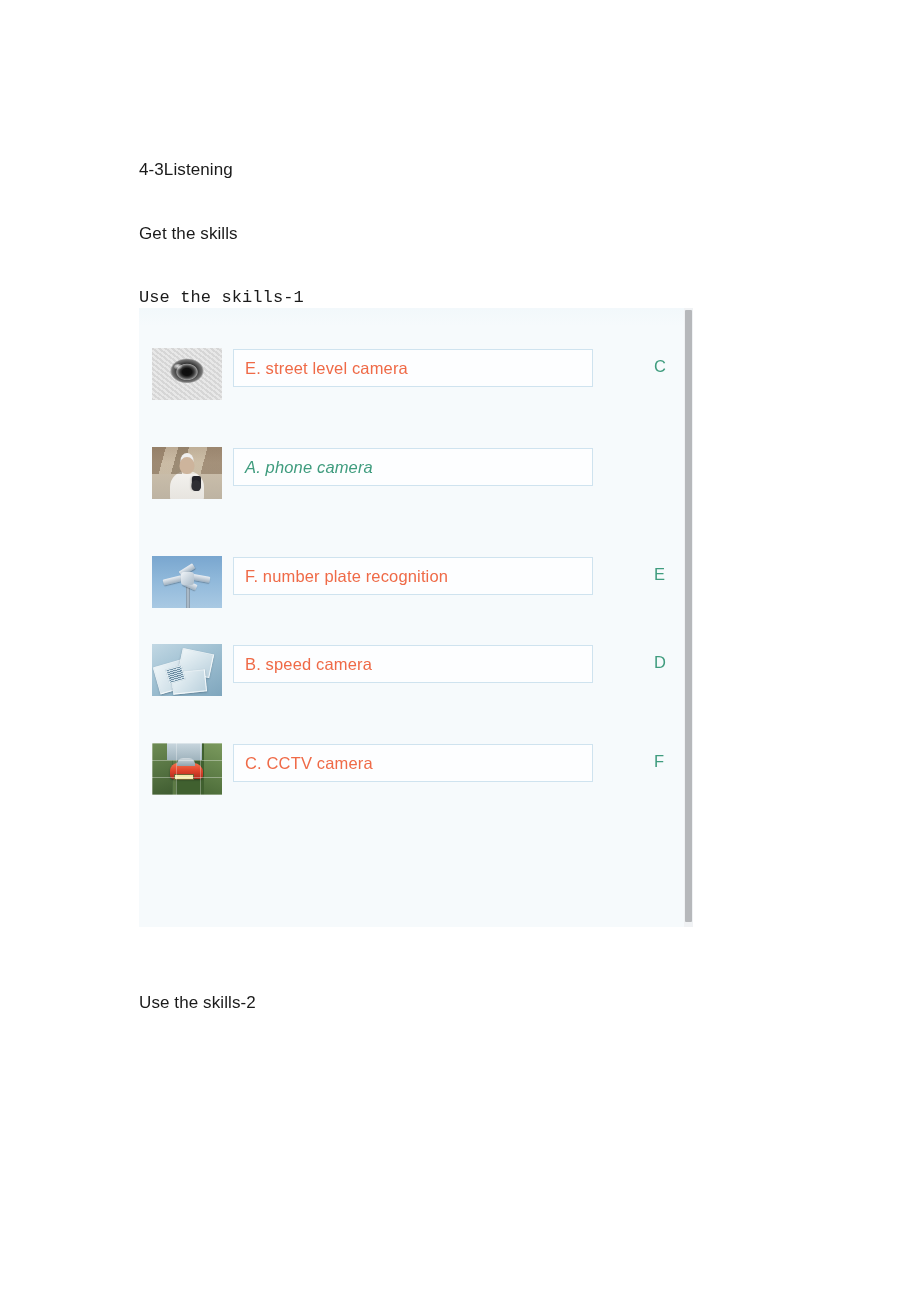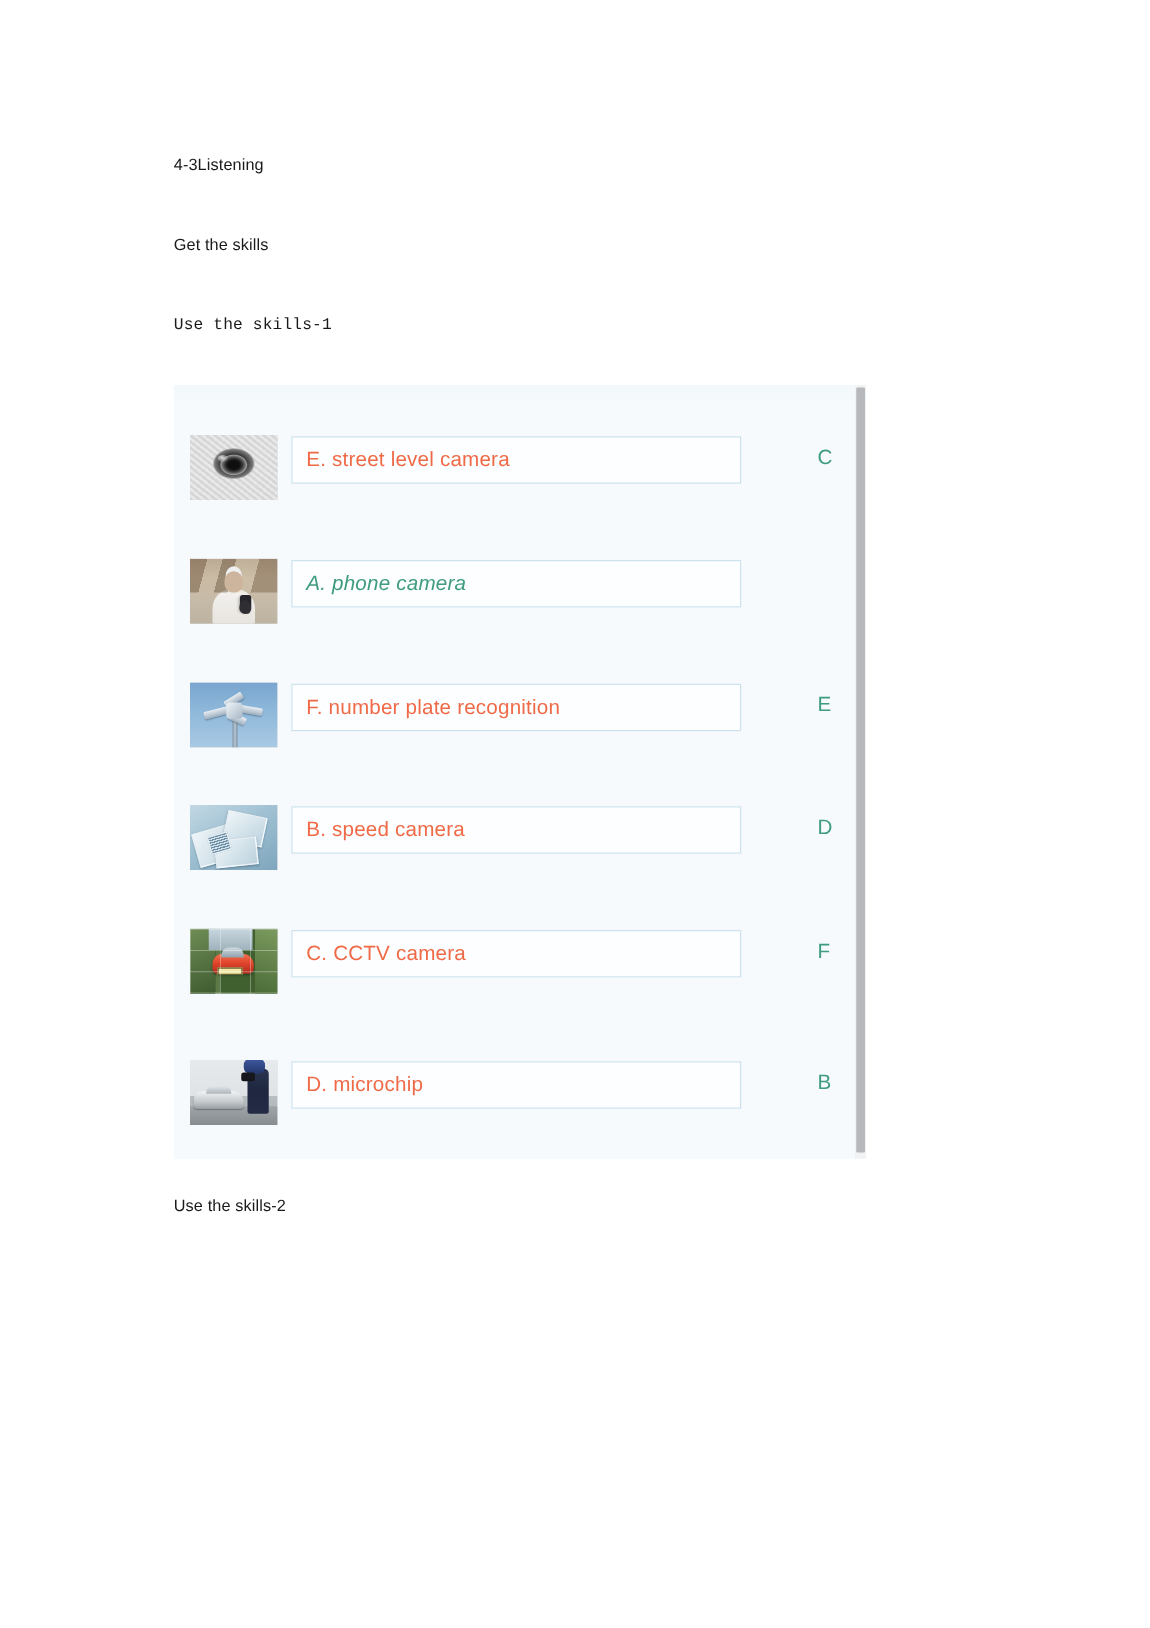--- a/index.html
+++ b/index.html
@@ -12,24 +12,25 @@
     height: 1302px;
     position: relative;
     font-family: "Liberation Sans", sans-serif;
     overflow: hidden;
   }
 
   
   .doc-line {
     position: absolute;
     left: 139px;
-    font-size: 13px;
+    font-size: 17px;
     color: #1a1a1a;
     letter-spacing: 0.1px;
     white-space: nowrap;
+    margin-top: 36px;
   }
   #line-title   { top: 124px; }
   #line-get     { top: 188px; }
   #line-use1    { top: 252px; font-family: Liberation Mono, monospace; }
   #line-use2    { top: 957px; }
 
   
   #exercise-panel {
     position: absolute;
     left: 139px;
@@ -312,21 +313,21 @@
             <div class="ph-bg"></div>
             <div class="ph-screen"></div>
           </div>
       </div>
       <div class="answer-box">
         <span class="answer-text green">A. phone camera</span>
       </div>
       <div class="row-letter"></div>
     </div>
 
-    <div class="row" style="top:238px;">
+    <div class="row" style="top:248px;">
       <div class="thumb">
         <div class="art art-pole">
           <div class="mast"></div>
           <div class="cam c1"></div>
             <div class="cam c2"></div>
           <div class="cam c3"></div>
             <div class="cam c4"></div>
           <div class="hub"></div>
         </div>
       </div>
@@ -361,34 +362,20 @@
             <div class="plate"></div>
           <div class="grid"></div>
         </div>
       </div>
       <div class="answer-box">
         <span class="answer-text orange">C. CCTV camera</span>
       </div>
       <div class="row-letter">F</div>
     </div>
 
-    <div class="row" style="top:540px;">
-      <div class="thumb">
-        <div class="art art-speed">
-          <div class="road"></div>
-          <div class="veh"></div>
-          <div class="officer"></div>
-          <div class="gun"></div>
-        </div>
-      </div>
-      <div class="answer-box">
-        <span class="answer-text orange">D. microchip</span>
-      </div>
-      <div class="row-letter">B</div>
-    </div>
 
   </div>
 
   <div id="panel-scrollbar">
     <div id="panel-scroll-thumb"></div>
   </div>
 </div>
 
 <div class="doc-line" id="line-use2">Use the skills-2</div>
 

